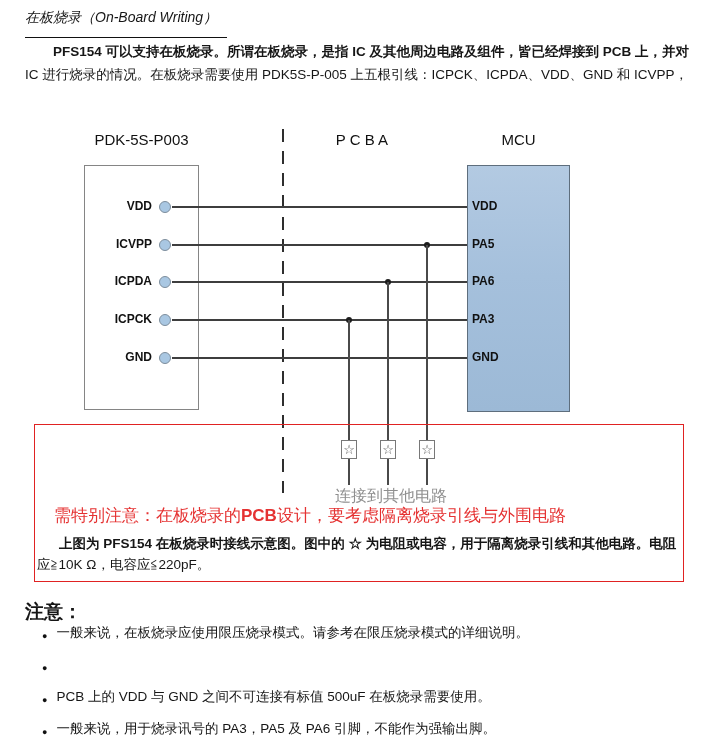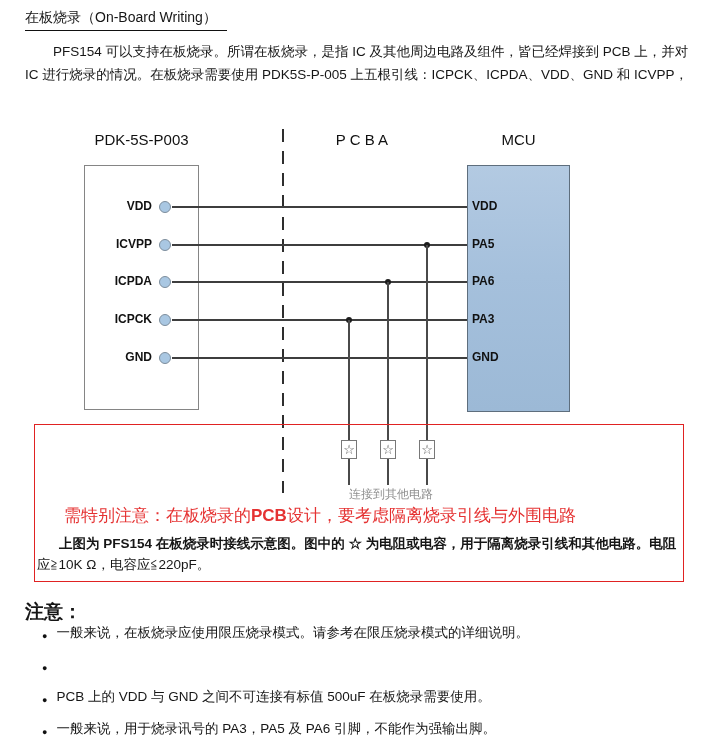--- a/index.html
+++ b/index.html
@@ -1,24 +1,24 @@
 <!DOCTYPE html>
 <html><head>
 <meta charset="utf-8">
 <style>
   html,body{margin:0;padding:0;background:#fff;}
   .page{position:relative;width:704px;height:748px;background:#ffffff;overflow:hidden;
         font-family:"Liberation Sans",sans-serif;color:#161616;}
   .abs{position:absolute;}
   
   .doc-title{left:25px;top:9px;font-size:14px;}
-  .doc-title span{display:inline-block;border-bottom:1px solid #111;padding:0 10px 3px 0;}
+  .doc-title span{display:inline-block;border-bottom:1px solid #111;padding:0 10px 10px 0;font-style:italic;}
   
   .intro{left:25px;top:40px;font-size:13.5px;line-height:23px;white-space:nowrap;}
-  .intro .indent{text-indent:28px;}
+  .intro .indent{text-indent:28px;font-weight:bold;}
   
   .dg-header{top:131px;font-size:15px;text-align:center;color:#111;}
   .hdr-prog{left:84px;width:115px;}
   .hdr-board{left:302px;width:120px;}
   .hdr-mcu{left:467px;width:103px;}
   
   .prog-box{left:84px;top:165px;width:115px;height:245px;border:1px solid #858585;background:#fff;box-sizing:border-box;}
   .mcu-box{left:467px;top:165px;width:103px;height:247px;border:1px solid #5e6e7d;box-sizing:border-box;
            background:linear-gradient(to bottom,#b3cae2 0%,#a5c0dc 45%,#9cb9d6 100%);}
   
@@ -29,24 +29,24 @@
   .pin-row .pl{position:absolute;left:84px;width:68px;top:-8px;text-align:right;font-size:12px;font-weight:bold;color:#111;}
   .pin-row .pc{position:absolute;left:159px;top:-6px;width:10px;height:10px;border-radius:50%;
                border:1.5px solid #7d8d9c;background:#a9c7e2;}
   .pin-row .wire{position:absolute;left:172px;top:-1px;width:295px;height:2px;background:#3e3e3e;}
   .pin-row .ml{position:absolute;left:472px;top:-8px;font-size:12px;font-weight:bold;color:#111;}
   
   .dot{width:6px;height:6px;border-radius:50%;background:#1c1c1c;}
   .vline{width:2px;background:#4a4a4a;}
   .star-box{width:16px;height:19px;border:1px solid #787878;background:#fff;box-sizing:border-box;
             text-align:center;line-height:17px;font-size:13px;color:#555;}
-  .other-label{left:320px;top:486px;width:142px;text-align:center;font-size:12px;color:#8f8f8f;}
+  .other-label{left:320px;top:486px;width:142px;text-align:center;font-size:16px;color:#8f8f8f;}
   
   .warn-border{left:34px;top:424px;width:650px;height:158px;border:1px solid #e02222;box-sizing:border-box;background:transparent;}
-  .warn-headline{left:64px;top:504px;font-size:17px;color:#e53232;white-space:nowrap;}
+  .warn-headline{left:54px;top:504px;font-size:17px;color:#e53232;white-space:nowrap;}
   .warn-headline b{font-weight:bold;}
   .warn-body{left:37px;top:533px;width:652px;font-size:13.5px;line-height:21px;color:#161616;white-space:nowrap;}
   .warn-body .indent{text-indent:22px;font-weight:bold;}
   
   .notes-head{left:25px;top:599px;font-size:19px;font-weight:bold;}
   .notes-list{left:42px;top:625px;width:655px;}
   .note-item{display:flex;align-items:flex-start;margin-bottom:13px;font-size:13.5px;line-height:16px;white-space:nowrap;}
   .note-item .blt{font-size:9px;margin:3px 9px 0 0;color:#111;}
 </style>
 </head>

